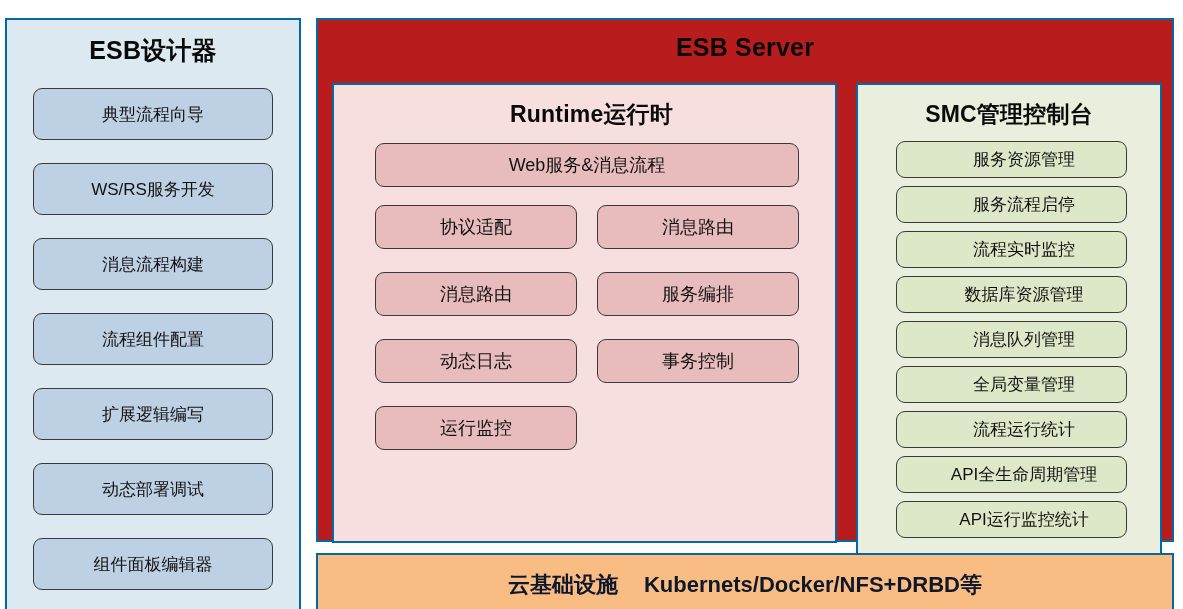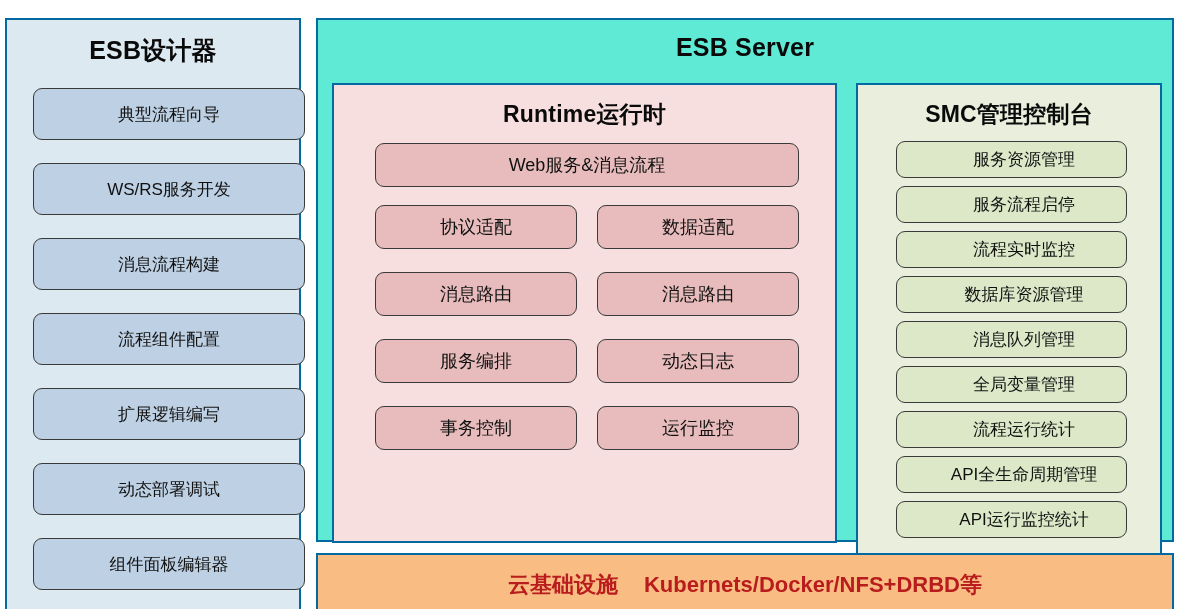--- a/index.html
+++ b/index.html
@@ -66,34 +66,34 @@
     width: 100%;
     font-size: 25px;
   }
   #designer-list {
     position: absolute;
     left: 26px;
     top: 68px;
     width: 240px;
   }
   #designer-list .chip {
-    width: 272px;
+    width: 240px;
     height: 52px;
     margin-bottom: 23px;
     background: #bed0e3;
     font-size: 17px;
   }
 
   
   #server-panel {
     left: 316px;
     top: 5px;
     width: 858px;
     height: 524px;
-    background: #5eead4;
+    background: #b91c1c;
   }
   #server-title {
     position: absolute;
     left: 0;
     top: 13px;
     width: 100%;
     font-size: 25px;
   }
 
   
@@ -103,20 +103,21 @@
     width: 505px;
     height: 460px;
     background: #f7dfdf;
   }
   #runtime-title {
     position: absolute;
     left: 0;
     top: 14px;
     width: 100%;
     font-size: 23px;
+    padding-left: 7px;
   }
   #runtime-wide {
     position: absolute;
     left: 41px;
     top: 58px;
     width: 424px;
     height: 44px;
     background: #e8bcbc;
     font-size: 18px;
   }
@@ -177,21 +178,21 @@
     display: flex;
     align-items: center;
     justify-content: center;
   }
   #cloud-inner {
     display: flex;
     align-items: baseline;
     gap: 26px;
     font-weight: bold;
     font-size: 22px;
-    color: #b91c1c;
+    color: #0f172a;
     white-space: nowrap;
   }
 </style>
 </head>
 <body>
 
 <div id="canvas">
 
   <div class="panel" id="designer-panel">
     <div class="panel-title" id="designer-title">ESB设计器</div>
@@ -209,21 +210,20 @@
   <div class="panel" id="server-panel">
     <div class="panel-title" id="server-title">ESB Server</div>
 
     <div class="panel" id="runtime-panel">
       <div class="panel-title" id="runtime-title">Runtime运行时</div>
 
       <div class="chip" id="runtime-wide">Web服务&amp;消息流程</div>
 
       <div id="runtime-grid">
         <div class="chip">协议适配</div>
-        <div class="chip">数据适配</div>
         <div class="chip">消息路由</div>
         <div class="chip">消息路由</div>
         <div class="chip">服务编排</div>
         <div class="chip">动态日志</div>
         <div class="chip">事务控制</div>
         <div class="chip">运行监控</div>
       </div>
     </div>
 
     <div class="panel" id="smc-panel">

